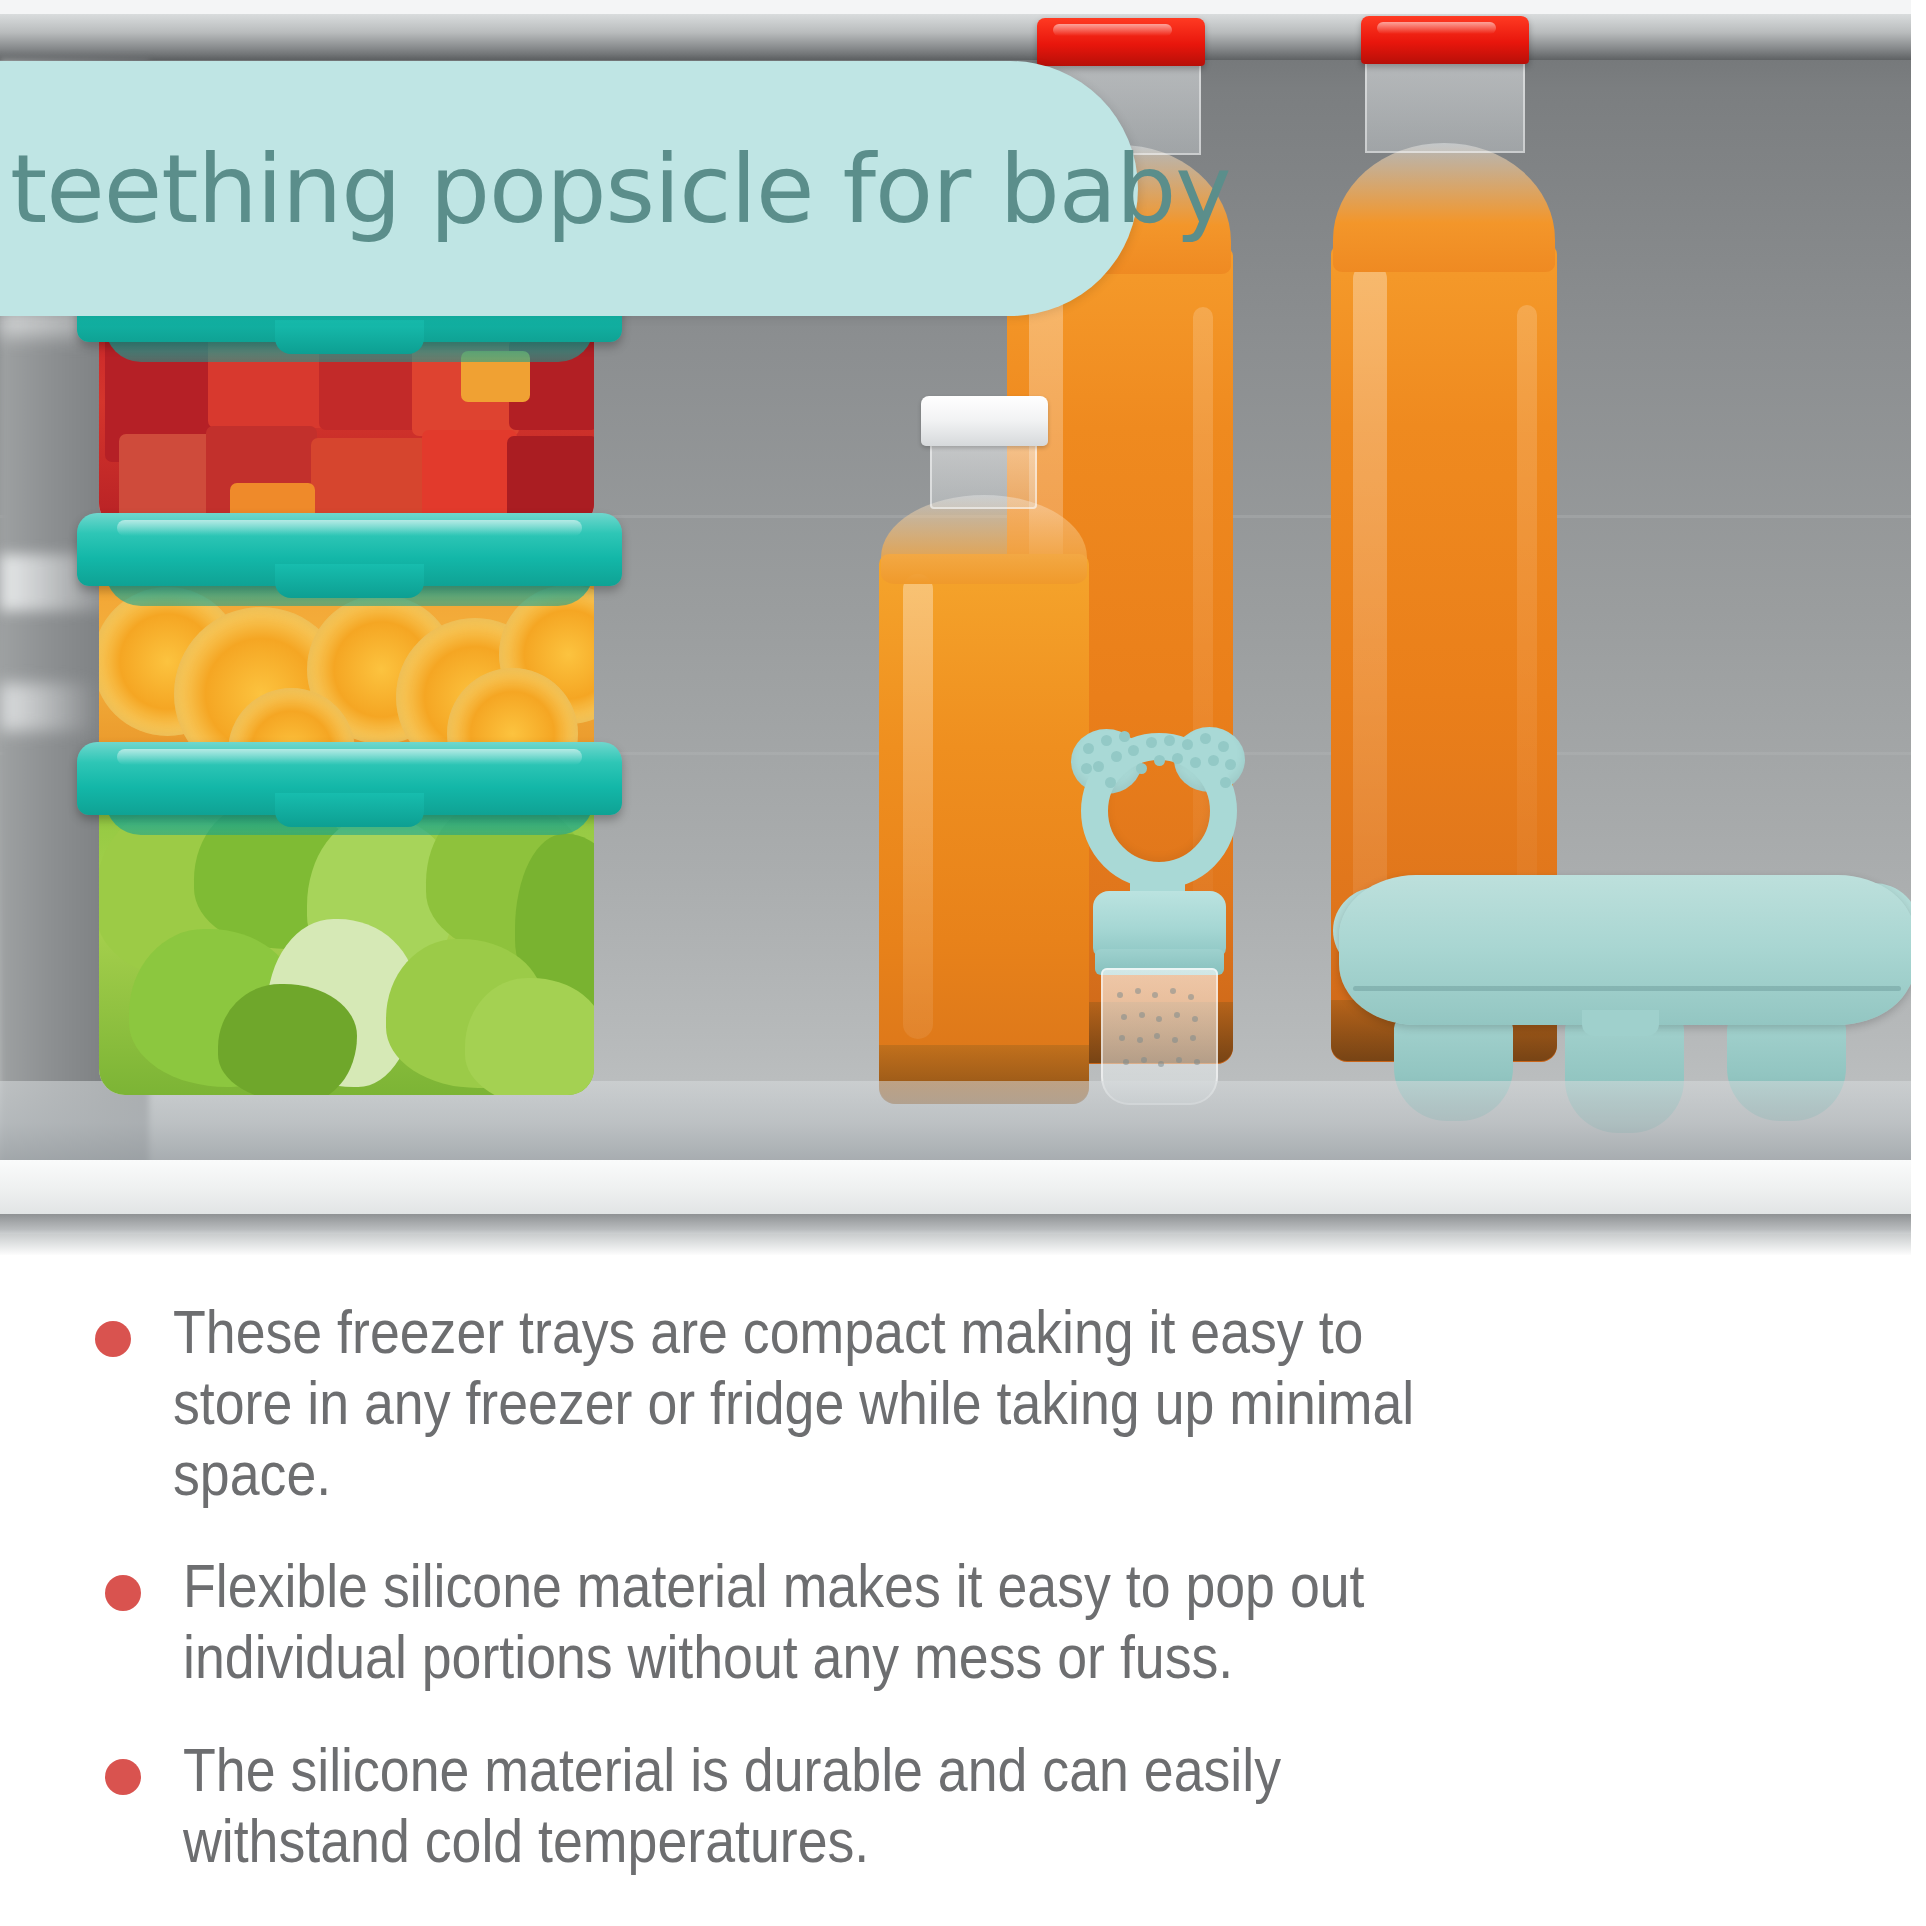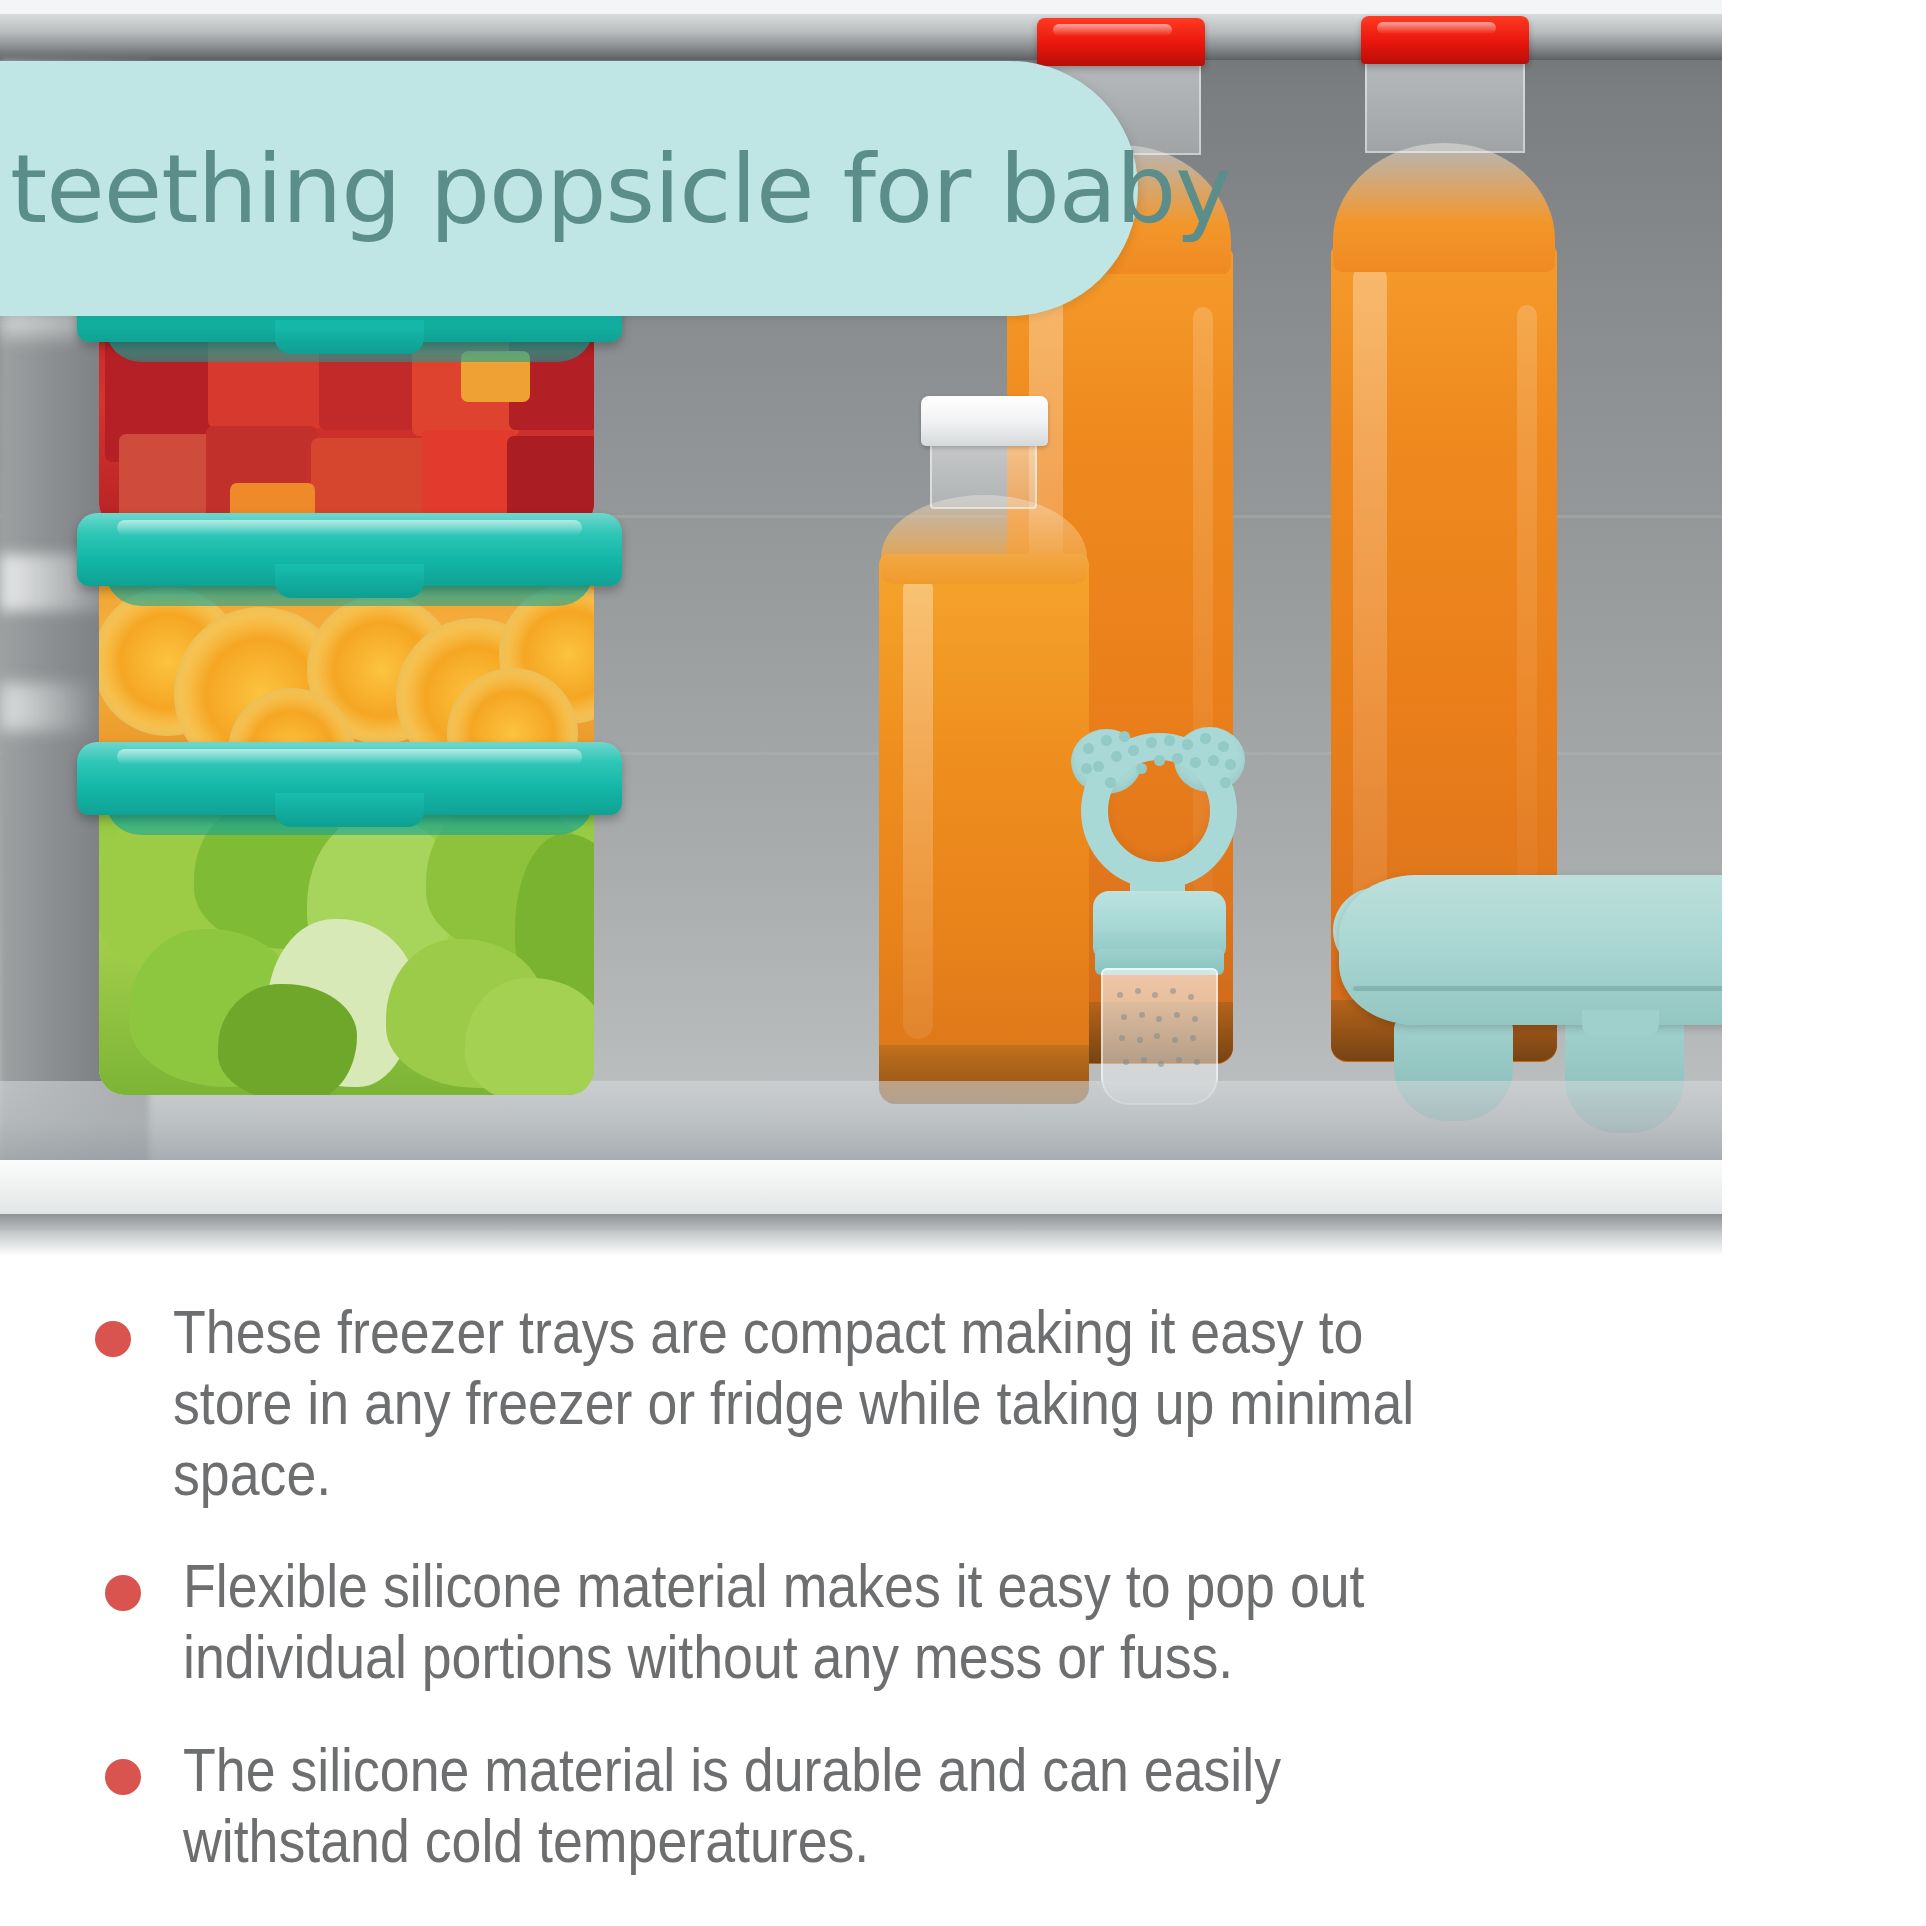--- a/index.html
+++ b/index.html
@@ -4,21 +4,21 @@
 <style>
   html,body{margin:0;padding:0;}
   body{
     width:1927px;height:1927px;overflow:hidden;
     font-family:"Liberation Sans","DejaVu Sans",sans-serif;
     background:#ffffff;
   }
   #page{position:relative;width:1927px;height:1927px;overflow:hidden;background:#fff;}
 
   
-  .photo{position:absolute;left:0;top:0;width:1722px;height:1255px;overflow:hidden;background:#8e9193;}
+  .photo{position:absolute;left:0;top:0;width:1911px;height:1255px;overflow:hidden;background:#8e9193;}
   .photo-top-white{position:absolute;left:0;top:0;width:100%;height:14px;background:#f4f5f6;}
   .fridge-back{
     position:absolute;left:0;top:14px;width:100%;height:1241px;
     background:
       linear-gradient(180deg,#6e7173 0%,#7b7e80 6%,#8b8e90 26%,#9a9d9e 48%,#a9acad 68%,#b6b9ba 82%,#c2c5c6 93%,#cfd2d3 100%);
   }
   .shelf-lip{
     position:absolute;left:0;top:14px;width:100%;height:46px;
     background:linear-gradient(180deg,#d9dcdd 0%,#b9bcbd 40%,#86898b 75%,#5e6163 100%);
   }

